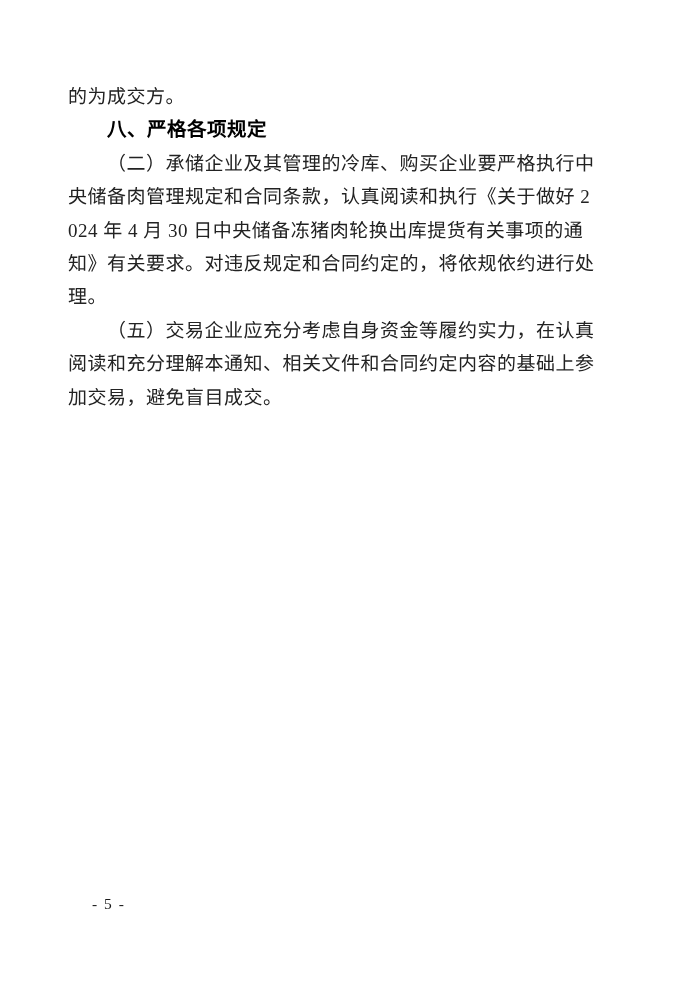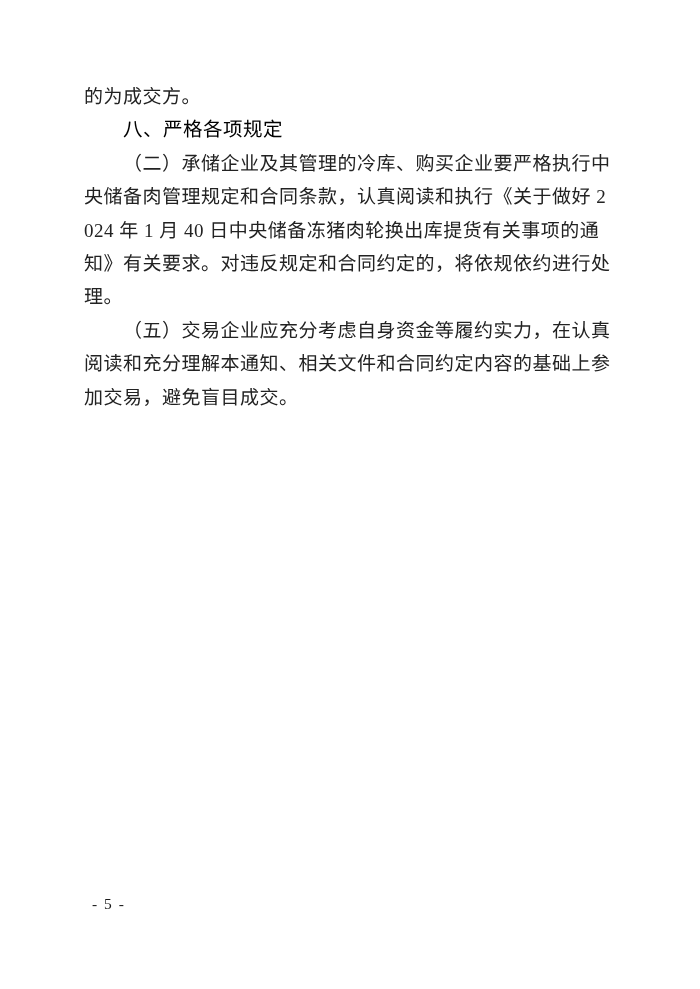--- a/index.html
+++ b/index.html
@@ -8,34 +8,34 @@
     position: relative;
     width: 700px;
     height: 989px;
     background: #ffffff;
     overflow: hidden;
     font-family: "Liberation Serif", "DejaVu Serif", serif;
     color: #222222;
   }
   .content {
     position: absolute;
-    left: 84px;
+    left: 68px;
     top: 80px;
     width: 530px;
   }
   .block {
     font-size: 19px;
     line-height: 33.4px;
     letter-spacing: 0.5px;
     text-align: left;
     word-break: break-all;
   }
   .block.indent { text-indent: 39px; }
   .block.heading {
-    font-weight: normal;
+    font-weight: bold;
     color: #000000;
     font-family: "Liberation Sans", "DejaVu Sans", sans-serif;
     font-size: 19.5px;
   }
   .page-number {
     position: absolute;
     left: 92px;
     top: 894px;
     font-size: 15.5px;
     line-height: 20px;
@@ -44,17 +44,17 @@
     font-family: "Liberation Serif", "DejaVu Serif", serif;
   }
 </style>
 </head>
 <body>
 
 <div class="page">
   <main class="content">
       <p class="block body">的为成交方。</p>
       <p class="block heading indent">八、严格各项规定</p>
-      <p class="block body indent">（二）承储企业及其管理的冷库、购买企业要严格执行中央储备肉管理规定和合同条款，认真阅读和执行《关于做好 2024 年 1 月 40 日中央储备冻猪肉轮换出库提货有关事项的通知》有关要求。对违反规定和合同约定的，将依规依约进行处理。</p>
+      <p class="block body indent">（二）承储企业及其管理的冷库、购买企业要严格执行中央储备肉管理规定和合同条款，认真阅读和执行《关于做好 2024 年 4 月 30 日中央储备冻猪肉轮换出库提货有关事项的通知》有关要求。对违反规定和合同约定的，将依规依约进行处理。</p>
       <p class="block body indent">（五）交易企业应充分考虑自身资金等履约实力，在认真阅读和充分理解本通知、相关文件和合同约定内容的基础上参加交易，避免盲目成交。</p>
     </main>
   <div class="page-number">- 5 -</div>
 </div>
 
 </body></html>

